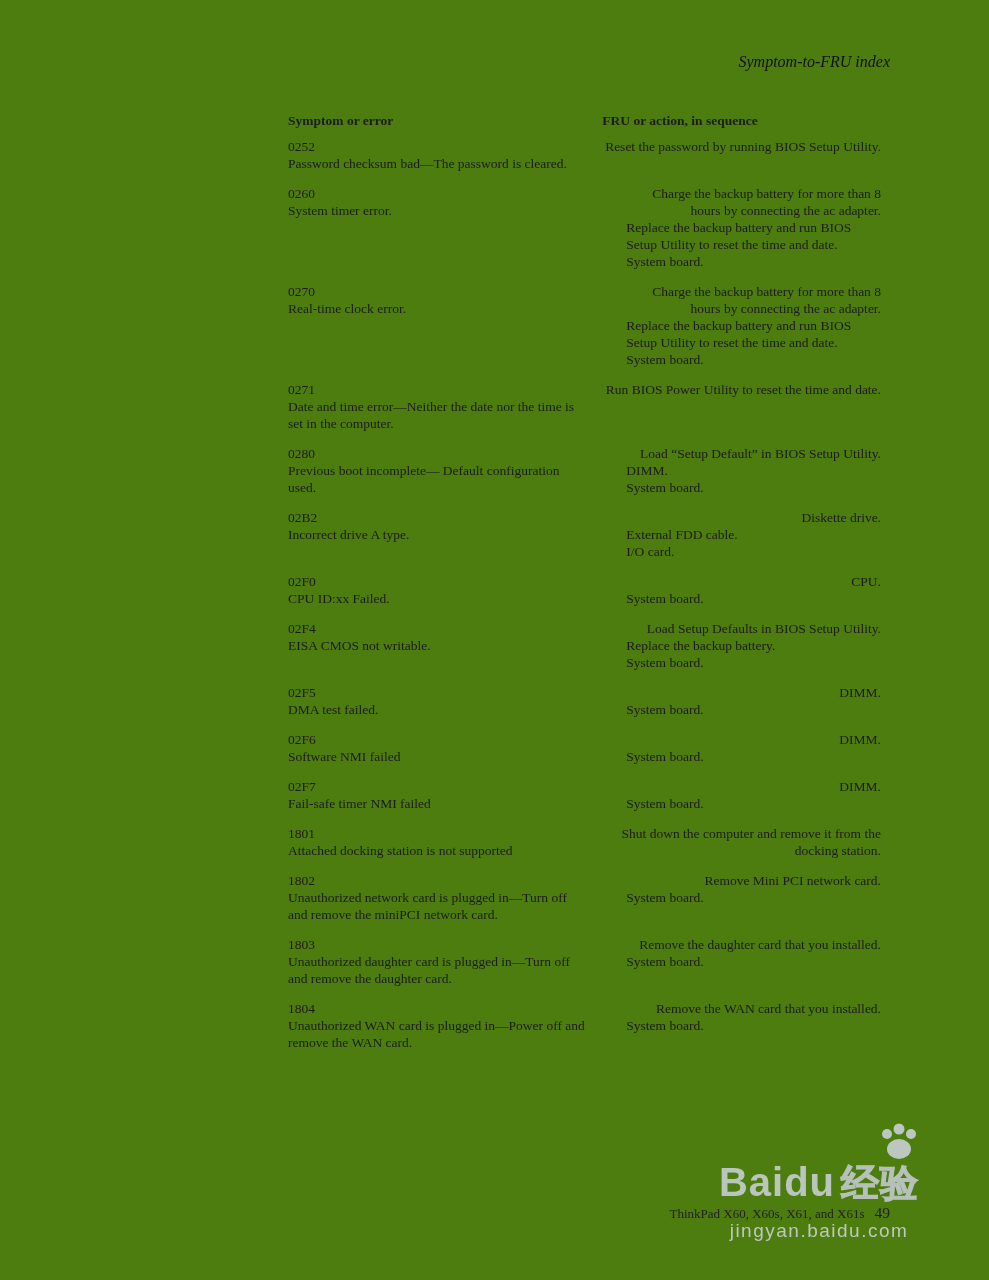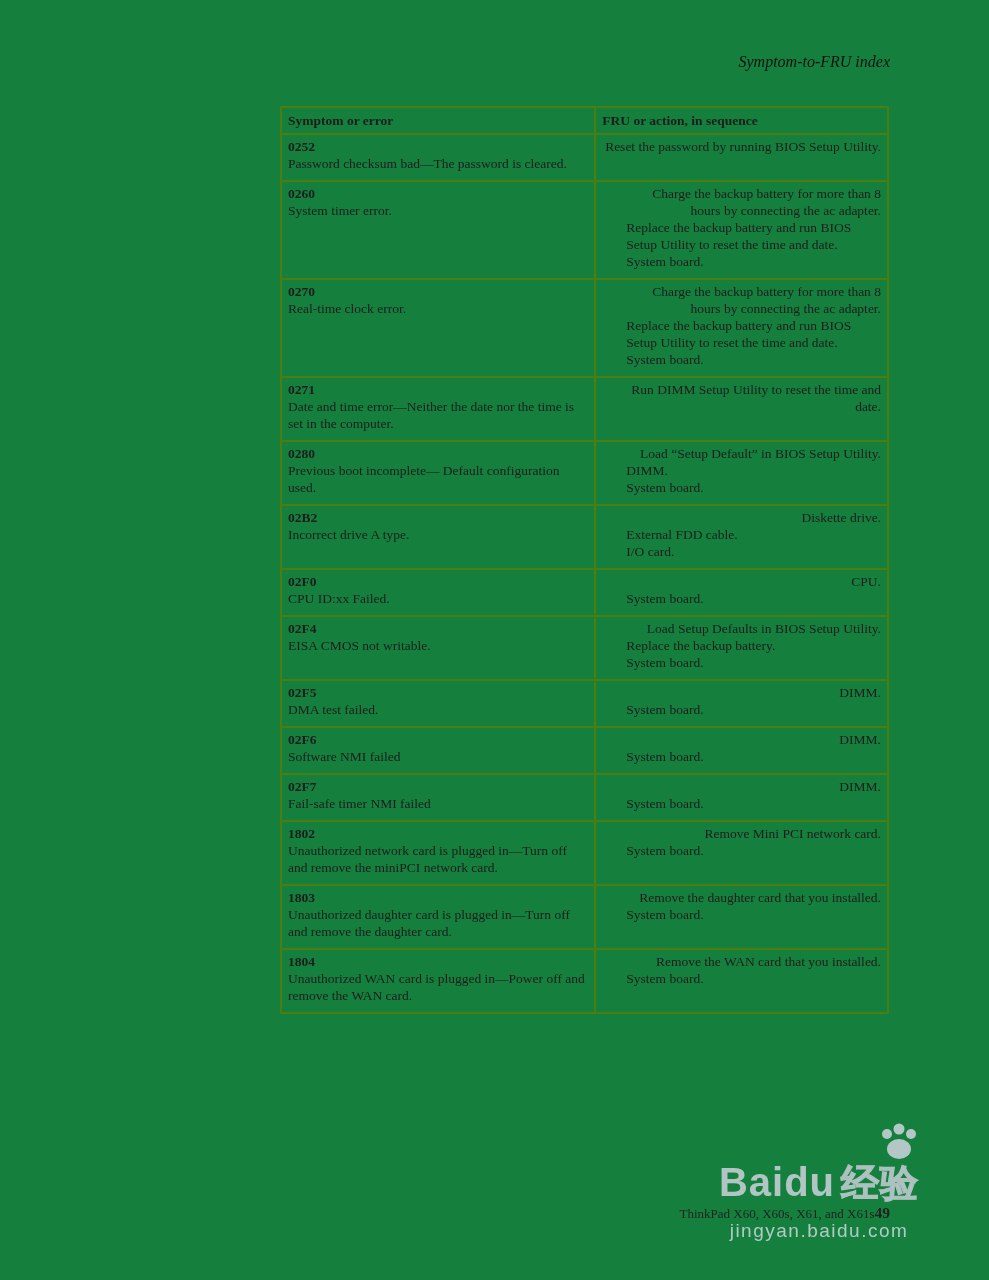--- a/index.html
+++ b/index.html
@@ -1,21 +1,21 @@
 <!DOCTYPE html>
 <html><head>
 <meta charset="utf-8">
 <style>
   * { margin:0; padding:0; box-sizing:border-box; }
   html,body { background:#ffffff; }
   .page {
     position:relative;
     width:989px; height:1280px;
     margin:0 auto;
-    background:#15803d;
+    background:#4d7c0f;
     font-family:"Liberation Serif", serif;
     color:#1c1c1c;
     overflow:hidden;
     padding-left:46px;
   }
   .running-head {
     position:absolute;
     top:53px; right:99px;
     font-style:italic;
     font-size:16px;
@@ -35,35 +35,36 @@
     line-height:17px;
     text-align:left;
   }
   table.fru th {
     padding:4px 6px 4px 6px;
     font-weight:bold;
   }
   th.col-symptom { width:306px; }
   th.col-fru { width:285px; }
   table.fru td { padding:3px 6px 8px 6px; }
-  .code { font-weight:bold; }
+  .code { font-weight:normal; }
   .action { }
   .action.indent { margin-left:24px; }
   .action.bold { font-weight:normal;text-align:right; }
   .footer {
     position:absolute;
     top:1204px; right:99px;
     font-size:13px;
     color:#222;
     white-space:nowrap;
     z-index:2;
   }
   .footer .page-num {
-    font-weight:bold;
+    font-weight:normal;
     font-size:15.5px;
+    margin-left:10px;
   }
   .watermark {
     position:absolute;
     left:693px; top:1122px;
     width:252px;
     z-index:3;
     pointer-events:none;
     text-align:center;
     font-family:"Liberation Sans", sans-serif;
     opacity:0.85;
@@ -135,21 +136,21 @@
             <div class="action indent">Replace the backup battery and run BIOS Setup Utility to reset the time and date.</div>
             <div class="action indent">System board.</div>
           </td>
         </tr>
         <tr>
           <td>
             <div class="code">0271</div>
             <div class="symptom">Date and time error—Neither the date nor the time is set in the computer.</div>
           </td>
           <td>
-            <div class="action bold">Run DIMM Setup Utility to reset the time and date.</div>
+            <div class="action bold">Run BIOS Power Utility to reset the time and date.</div>
           </td>
         </tr>
         <tr>
           <td>
             <div class="code">0280</div>
             <div class="symptom">Previous boot incomplete— Default configuration used.</div>
           </td>
           <td>
             <div class="action bold indent">Load “Setup Default” in BIOS Setup Utility.</div>
             <div class="action indent">DIMM.</div>
@@ -209,20 +210,29 @@
           </td>
         </tr>
         <tr>
           <td>
             <div class="code">02F7</div>
             <div class="symptom">Fail-safe timer NMI failed</div>
           </td>
           <td>
             <div class="action bold indent">DIMM.</div>
             <div class="action indent">System board.</div>
+          </td>
+        </tr>
+        <tr>
+          <td>
+            <div class="code">1801</div>
+            <div class="symptom">Attached docking station is not supported</div>
+          </td>
+          <td>
+            <div class="action bold">Shut down the computer and remove it from the docking station.</div>
           </td>
         </tr>
         <tr>
           <td>
             <div class="code">1802</div>
             <div class="symptom">Unauthorized network card is plugged in—Turn off and remove the miniPCI network card.</div>
           </td>
           <td>
             <div class="action bold indent">Remove Mini PCI network card.</div>
             <div class="action indent">System board.</div>

